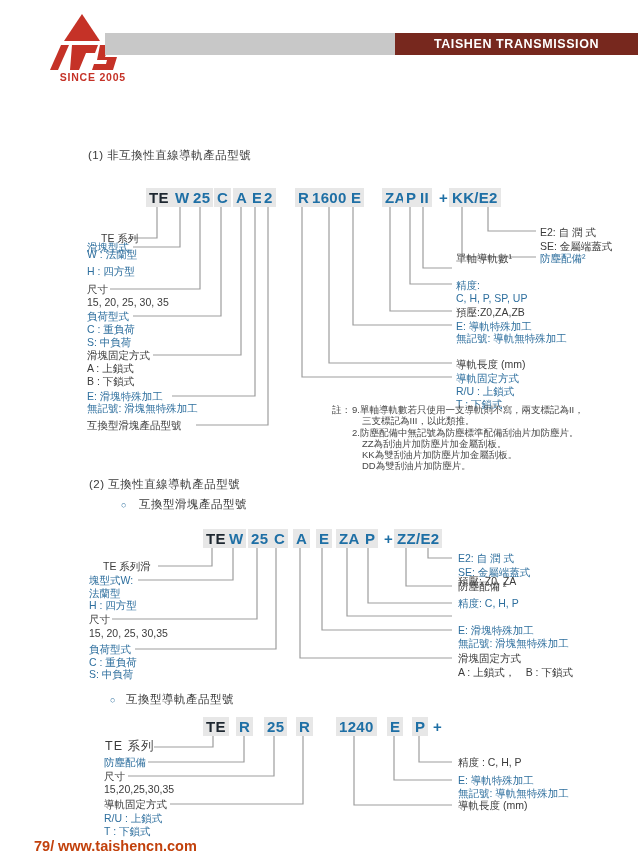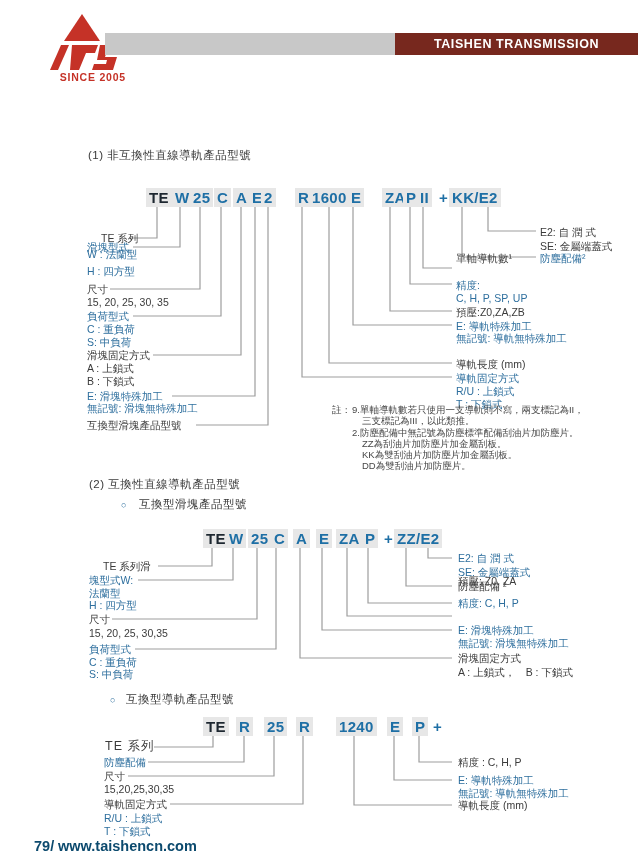--- a/index.html
+++ b/index.html
@@ -14,21 +14,21 @@
   .sect{position:absolute;font-size:11.5px;color:#3a3a3a;white-space:nowrap;letter-spacing:.5px}
   .note{position:absolute;font-size:9.5px;line-height:11px;color:#474747;white-space:nowrap}
   .bullet{position:absolute;color:#2e6f9e;font-size:9px;font-weight:700}
   svg.lines{position:absolute;left:0;top:0;pointer-events:none}
   .banner-gray{position:absolute;left:105px;top:33px;width:290px;height:22px;background:#c8c8c8}
   .banner-red{position:absolute;left:395px;top:33px;width:243px;height:22px;background:#77281e;
        color:#fff;font-size:12.5px;font-weight:700;letter-spacing:.6px;
        display:flex;align-items:center;justify-content:center}
   .since{position:absolute;left:44px;top:71px;width:82px;text-align:right;color:#c53227;
        font-size:10.5px;font-weight:700;letter-spacing:.8px;white-space:nowrap}
-  .footer{position:absolute;top:838px;font-size:14.5px;font-weight:700;color:#0c4a6e;white-space:nowrap}
+  .footer{position:absolute;top:838px;font-size:14.5px;font-weight:700;color:#c2410c;white-space:nowrap}
 </style>
 </head>
 <body>
 
 <div>
   <svg style="position:absolute;left:40px;top:8px" width="90" height="68" viewBox="0 0 90 68">
     <path fill="#c53227" d="M42,6 L60,33 L24,33 Z"></path>
     <path fill="#c53227" d="M10,62 L21,37 L29,37 L18,62 Z"></path>
     <path fill="#c53227" d="M32,37 L58,37 L55,45 L46,45 L39,62 L30,62 Z"></path>
     <path fill="#c53227" d="M60,37 L81,37 L78,46 L66,46 L65,49 L77,49 L73,62 L52,62 L54,56 L66,56 L67,52 L57,52 Z"></path>

